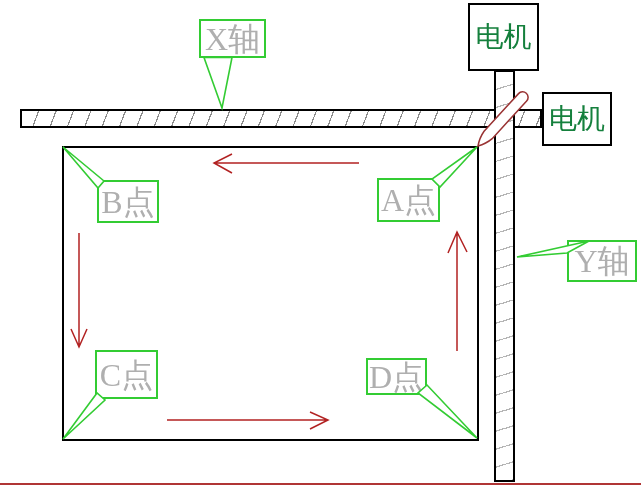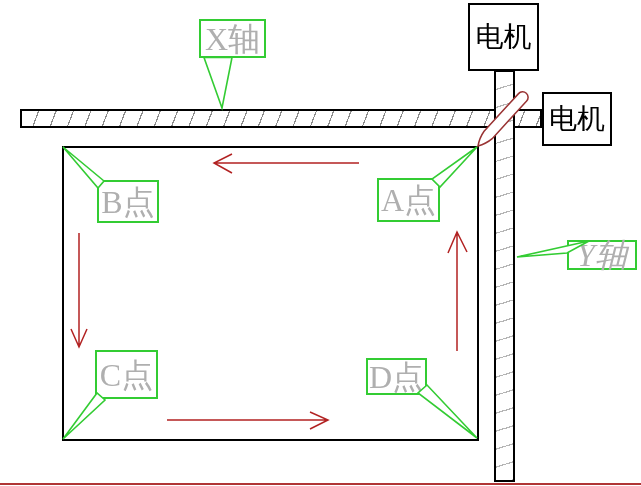--- a/index.html
+++ b/index.html
@@ -20,28 +20,28 @@
   }
   
   #work-rect{left:62px;top:146px;width:417px;height:295px;border:2px solid #000;background:transparent;}
   
   .callout{
     border:2px solid #33cc33;background:#fff;color:#afafaf;
     display:flex;align-items:center;justify-content:center;
     font-size:32px;line-height:1;z-index:2;
   }
   #callout-x{left:199px;top:19px;width:67px;height:39px;}
-  #callout-y{left:567px;top:240px;width:70px;height:30px;font-style:italic;}
+  #callout-y{left:567px;top:240px;width:70px;height:42px;}
   #callout-a{left:377px;top:178px;width:63px;height:44px;}
   #callout-b{left:97px;top:180px;width:62px;height:43px;}
   #callout-c{left:95px;top:350px;width:63px;height:49px;}
   #callout-d{left:366px;top:358px;width:61px;height:37px;}
   
   .motorbox{
-    border:2px solid #000;background:#fff;color:#000000;
+    border:2px solid #000;background:#fff;color:#15803d;
     display:flex;align-items:center;justify-content:center;
     font-size:28px;line-height:1;z-index:2;
   }
   #motor-top{left:468px;top:3px;width:71px;height:68px;}
   #motor-right{left:542px;top:92px;width:70px;height:54px;}
   
   #ground-line{left:0;top:483px;width:641px;height:2px;background:#b03535;z-index:1;}
   
   #overlay{left:0;top:0;width:641px;height:486px;z-index:3;pointer-events:none;}
   .leader{fill:#ffffff;stroke:#33cc33;stroke-width:1.6px;}

